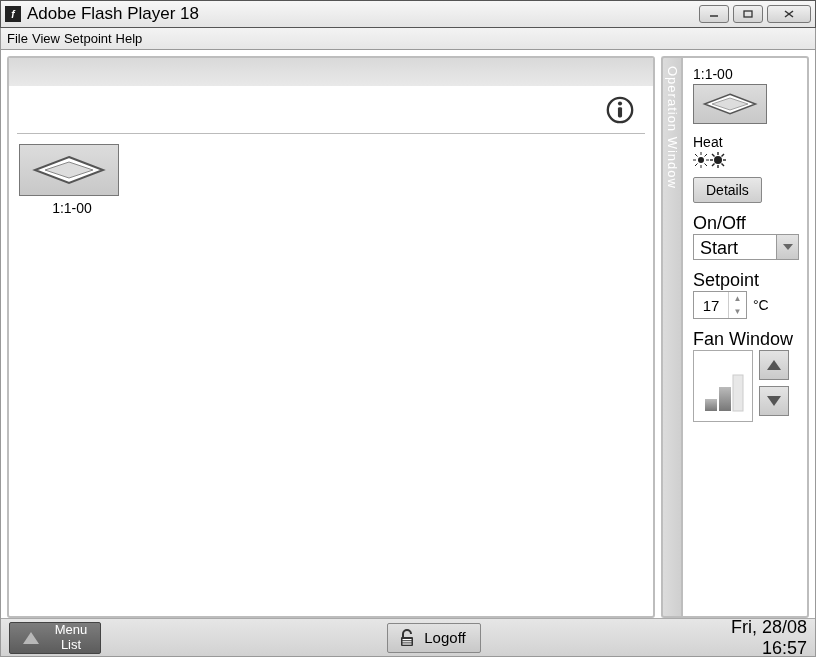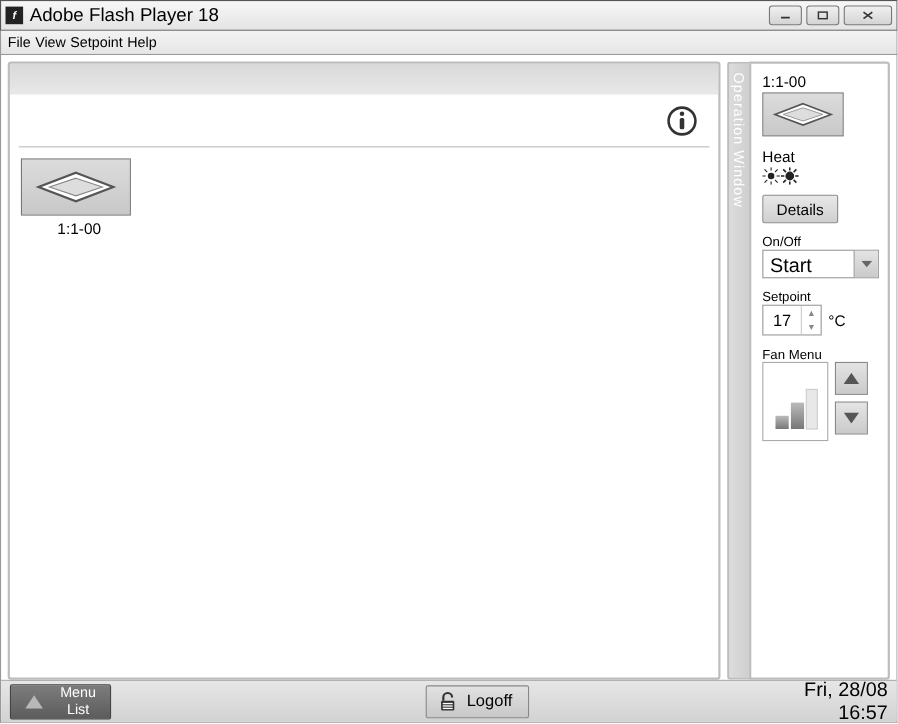--- a/index.html
+++ b/index.html
@@ -153,21 +153,21 @@
   .mode-block {}
   .mode-icons { margin: 2px 0 6px 0; }
   .btn {
     border: 1px solid #888;
     background: linear-gradient(#e8e8e8,#cfcfcf);
     padding: 4px 12px;
     font-size: 14px;
     border-radius: 2px;
     display:inline-block;
   }
-  .field-label { font-size: 12px; }
+  .field-label { font-size: 18px; }
   .select-box {
     width: 100%;
     height: 26px;
     border: 1px solid #999;
     display:flex;
     align-items:stretch;
     background:#fff;
   }
   .select-box .val {
     flex:1; padding: 3px 6px; font-size:18px;
@@ -375,21 +375,21 @@
               <div class="arrows">
                 <div>▲</div>
                 <div>▼</div>
               </div>
             </div>
             <span>°C</span>
           </div>
         </div>
 
         <div>
-          <div class="field-label">Fan Menu</div>
+          <div class="field-label">Fan Window</div>
           <div class="fan-row">
             <div class="fan-display">
               <svg width="44" height="40" viewBox="0 0 44 40">
                 <defs>
                     <linearGradient id="g1" x1="0" y1="0" x2="0" y2="1">
                       <stop offset="0" stop-color="#bbb"></stop>
                       <stop offset="1" stop-color="#777"></stop>
                     </linearGradient>
                   </defs>
                 <rect x="4" y="26" width="12" height="12" fill="url(#g1)"></rect>

